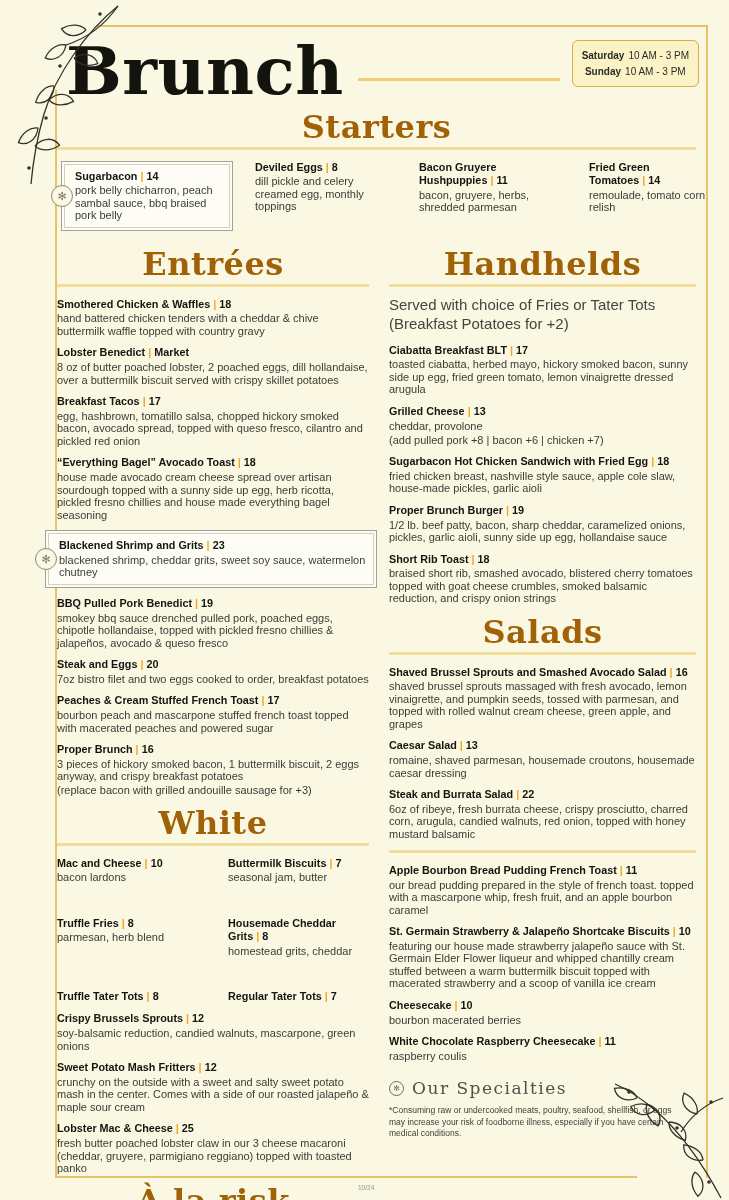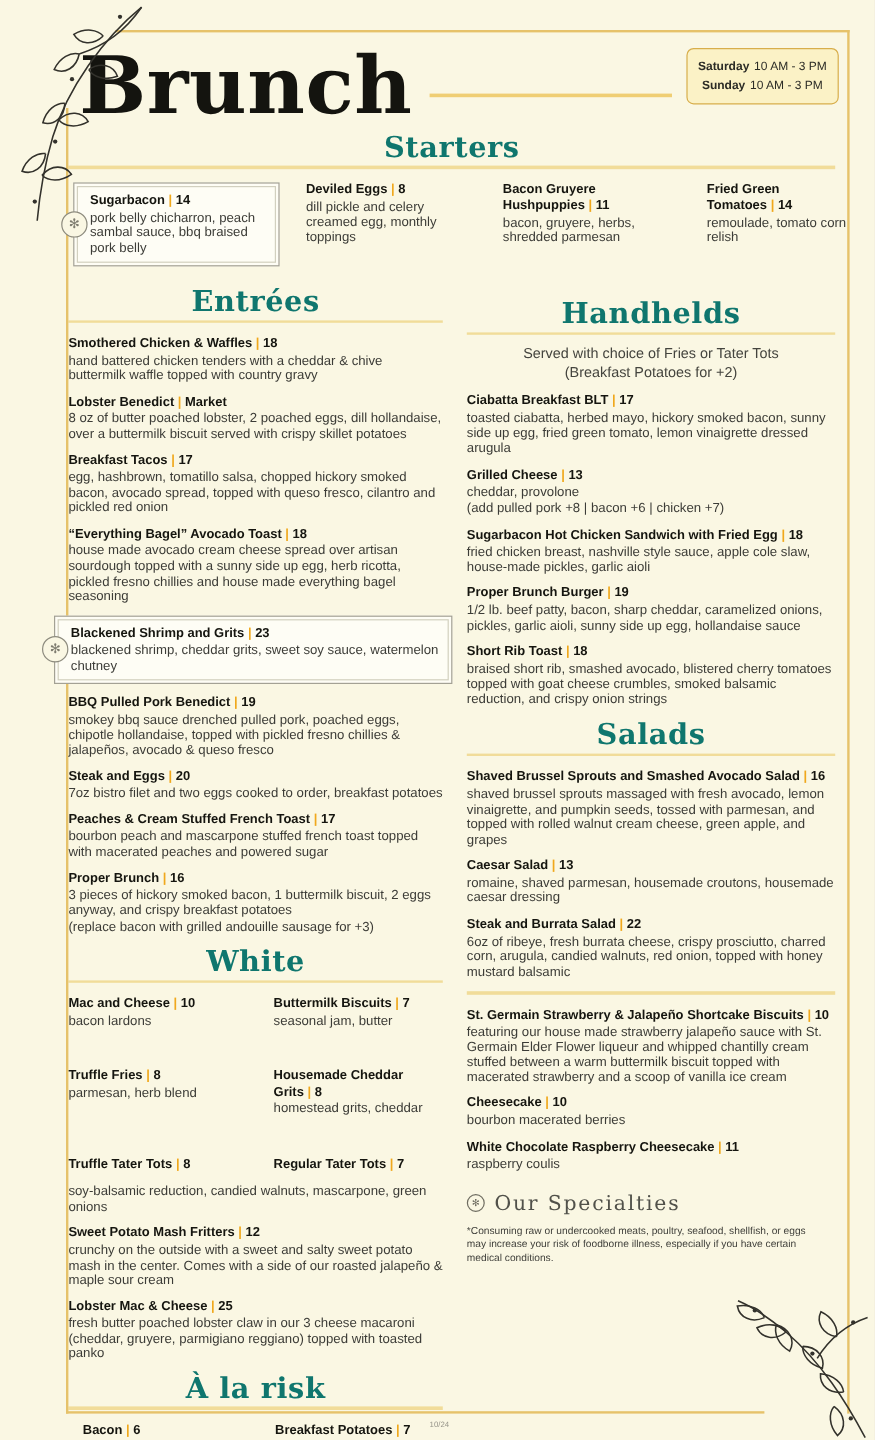--- a/index.html
+++ b/index.html
@@ -38,22 +38,22 @@
     padding: 7px 9px; font-size: 10px; line-height: 1.55; color: #2c2c26;
     text-align: center; white-space: nowrap;
   }
   .hours-day { font-weight: bold; }
   .hours-time { margin-left: 4px; text-align: right; }
 
   
   .section-head { text-align: center; }
   h2.section-title {
     font-family: "DejaVu Serif", serif;
-    font-size: 24px; font-weight: 700; line-height: 1.1;
-    color: #0f766e; letter-spacing: 0.5px;
+    font-size: 32px; font-weight: 700; line-height: 1.1;
+    color: #a16207; letter-spacing: 0.5px;
   }
   .head-rule { height: 2.5px; background: #F1DC99; margin-top: 2px; margin-bottom: 11px; }
 
   
   .menu-item { margin-bottom: 9px; position: relative; }
   .item-name { font-size: 10.8px; font-weight: bold; color: #15150f; line-height: 1.22; }
   .sep   { color: #F0A81C; margin: 0 3px; font-weight: bold; }
   .price { font-weight: bold; }
   .item-desc { font-size: 11px; color: #3c3c37; line-height: 1.14; margin-top: 1.5px; }
 
@@ -85,21 +85,21 @@
     padding-left: 4px;
   }
   .starters-grid .menu-item { margin-bottom: 0; }
 
   .main-cols { display: flex; gap: 20px; margin: 10px 33px 0 57px; }
   .col-left  { width: 312px; flex: none; }
   .col-right { flex: 1; }
   .col-section { margin-top: 6px; }
   .col-right .col-section { margin-top: 10px; }
 
-  .section-note { text-align: center; font-size: 12px; color: #44443e; line-height: 1.3; margin: -3px 0 10px 0; }
+  .section-note { text-align: left; font-size: 15px; color: #44443e; line-height: 1.3; margin: -3px 0 10px 0; }
 
   .sides-grid { display: grid; grid-template-columns: 147px 1fr; column-gap: 12px; row-gap: 0; gap: 24px; }
   .alacarte-cols { display: flex; gap: 14px; padding-left: 12px; }
   .alacarte-cols > div { width: 150px; }
   .alacarte-cols > div + div { width: auto; }
   .alacarte-cols .menu-item { margin-bottom: 7px; }
 
   .entree-list .menu-item.boxed { margin-left: -12px; margin-right: -8px; }
 
   
@@ -329,20 +329,21 @@
 
   <div class="menu-item">
 
     <div class="item-name"><span>Regular Tater Tots</span><span class="sep">|</span><span class="price">7</span></div>
 
   </div>
 </div>
         <div>
   <div class="menu-item">
 
+    <div class="item-name"><span>Crispy Brussels Sprouts</span><span class="sep">|</span><span class="price">12</span></div>
     <div class="item-desc">soy-balsamic reduction, candied walnuts, mascarpone, green onions</div>
 
   </div>
 
   <div class="menu-item">
 
     <div class="item-name"><span>Sweet Potato Mash Fritters</span><span class="sep">|</span><span class="price">12</span></div>
     <div class="item-desc">crunchy on the outside with a sweet and salty sweet potato mash in the center. Comes with a side of our roasted jalapeño &amp; maple sour cream</div>
 
   </div>
@@ -400,21 +401,21 @@
 
   </div>
 </div>
         </div>
       </div>
 
     </div>
 
     <div class="col-right">
 
-      <div class="col-section" style="margin-top:16px">
+      <div class="col-section" style="margin-top:6px">
         <div class="section-head">
           <h2 class="section-title">Handhelds</h2>
           <div class="head-rule"></div>
         </div>
         <div class="section-note">
           <div>Served with choice of Fries or Tater Tots</div>
           <div>(Breakfast Potatoes for +2)</div>
         </div>
         <div>
   <div class="menu-item">
@@ -481,20 +482,26 @@
 
   </div>
 </div>
       </div>
 
       <div class="col-section">
         <div class="section-head">
           <div class="head-rule"></div>
         </div>
         <div>
+  <div class="menu-item">
+
+    <div class="item-name"><span>Apple Bourbon Bread Pudding French Toast</span><span class="sep">|</span><span class="price">11</span></div>
+    <div class="item-desc">our bread pudding prepared in the style of french toast. topped with a mascarpone whip, fresh fruit, and an apple bourbon caramel</div>
+
+  </div>
 
   <div class="menu-item">
 
     <div class="item-name"><span>St. Germain Strawberry &amp; Jalapeño Shortcake Biscuits</span><span class="sep">|</span><span class="price">10</span></div>
     <div class="item-desc">featuring our house made strawberry jalapeño sauce with St. Germain Elder Flower liqueur and whipped chantilly cream stuffed between a warm buttermilk biscuit topped with macerated strawberry and a scoop of vanilla ice cream</div>
 
   </div>
 
   <div class="menu-item">
 

